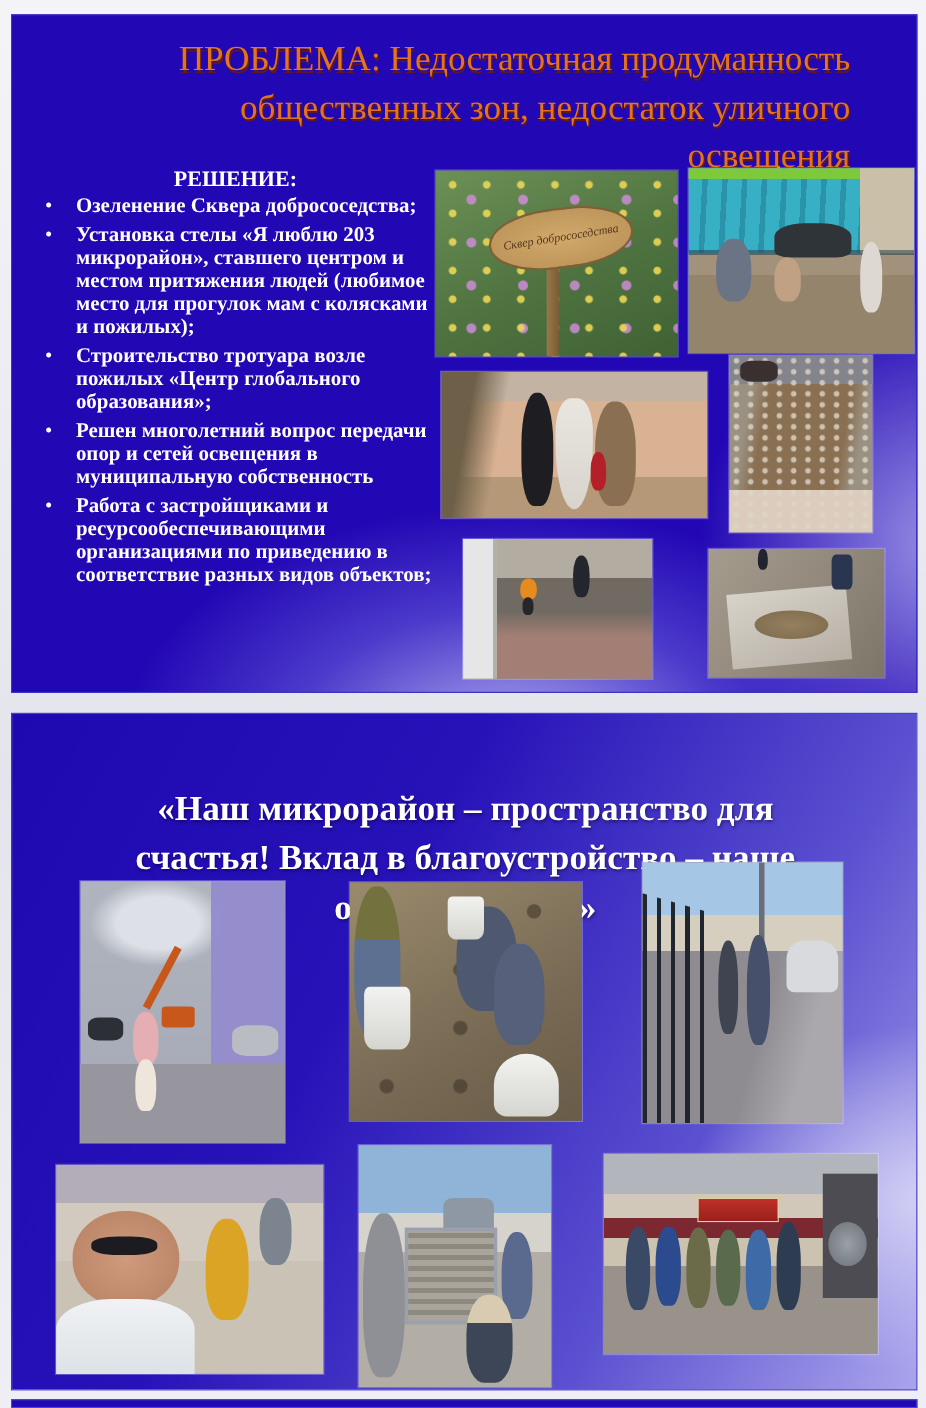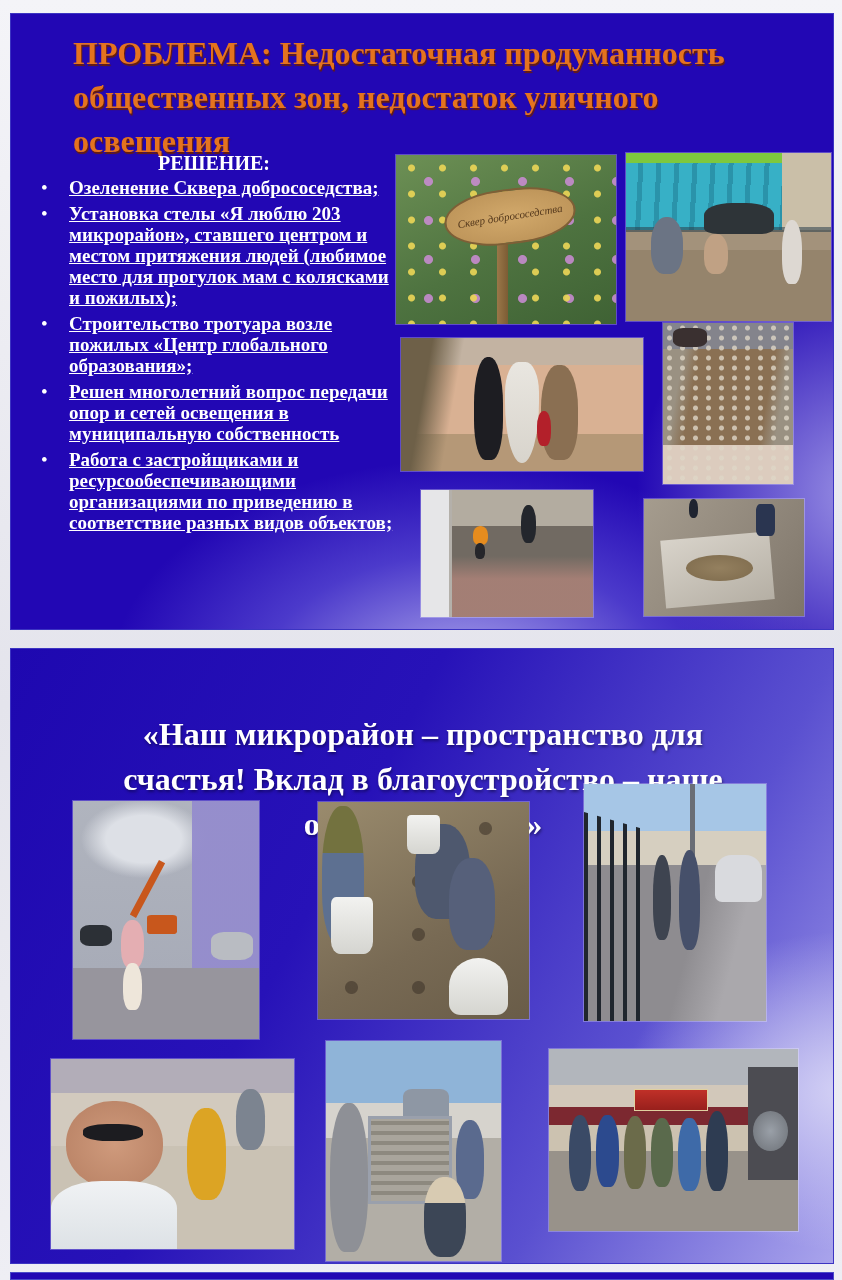--- a/index.html
+++ b/index.html
@@ -12,28 +12,28 @@
           radial-gradient(ellipse 58% 48% at 55% 108%, rgba(186,182,240,.95) 0%, rgba(110,100,222,.55) 42%, rgba(34,7,180,0) 74%),
           radial-gradient(ellipse 45% 60% at 104% 78%, rgba(170,164,235,.9) 0%, rgba(34,7,180,0) 62%),
           #2207b4;}
   .slide2{top:648px;height:616px;
         background:
           radial-gradient(ellipse 42% 40% at 102% 72%, rgba(216,214,246,.95) 0%, rgba(216,214,246,0) 65%),
           linear-gradient(118deg,#1e08b0 0%,#2712b8 38%,#5a50d0 72%,#a9a4ec 100%);}
   .slide3{top:1272px;height:8px;background:#2207b4;border-color:#4a4ac8;}
 
   
-  .s1-title{position:absolute;left:62px;top:17px;width:700px;text-align:left;
-        font-weight:bold;font-size:32px;line-height:44px;color:#e4731f;
+  .s1-title{position:absolute;left:62px;top:17px;width:700px;text-align:right;
+        font-weight:normal;font-size:32px;line-height:44px;color:#e4731f;
         text-shadow:1px 2px 1px #6a1e08;}
   .s1-heading{position:absolute;left:14px;top:138px;width:378px;text-align:center;
         font-weight:bold;font-size:20px;color:#fff;}
   .s1-list{position:absolute;left:14px;top:163px;width:378px;margin:0;padding:0;
         list-style:none;color:#fff;font-weight:bold;font-size:19px;line-height:21px;}
-  .s1-list li{position:relative;padding-left:44px;margin-bottom:5px;text-decoration:underline;}
+  .s1-list li{position:relative;padding-left:44px;margin-bottom:5px;}
   .s1-list li::before{content:"\2022";position:absolute;left:16px;top:0;font-weight:normal;}
 
   
   .s2-title{position:absolute;left:82px;top:22px;width:660px;text-align:center;
         font-weight:bold;font-size:32px;line-height:45px;color:#ffffff;
         text-shadow:1px 2px 3px rgba(0,0,20,.45);margin-top:41px;}
 
   
   .photo{position:absolute;overflow:hidden;outline:1px solid rgba(255,255,255,.28);}
   .fig{position:absolute;border-radius:45% 45% 38% 38%;}

